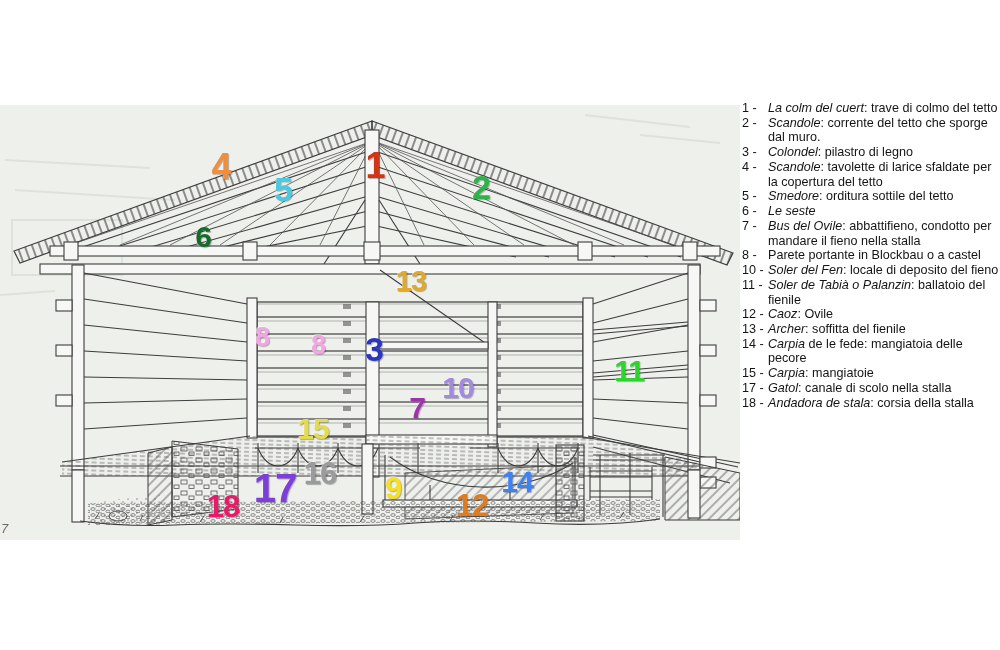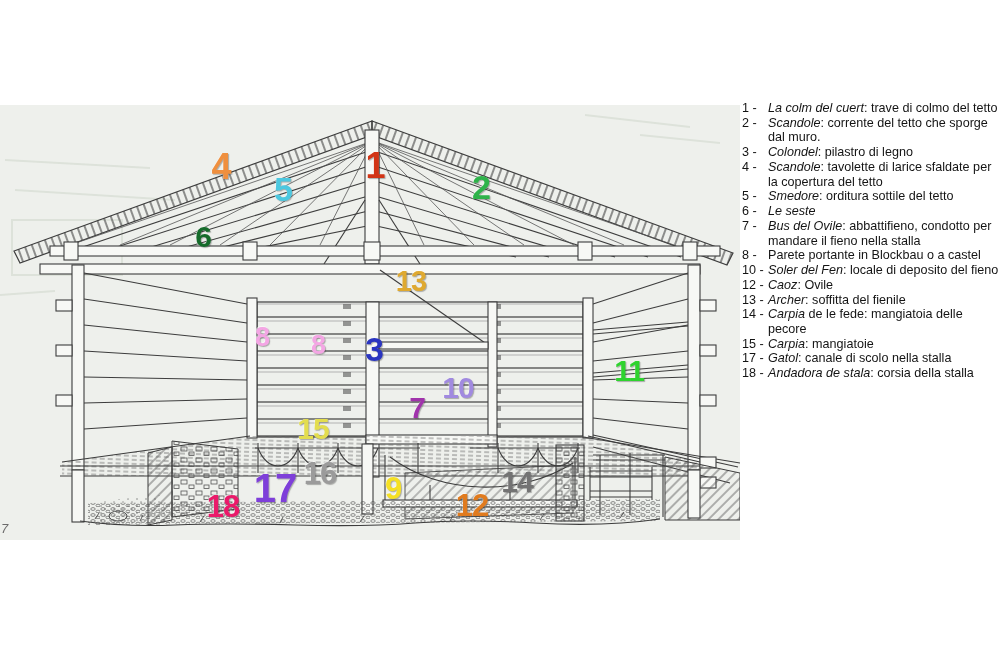--- a/index.html
+++ b/index.html
@@ -276,36 +276,37 @@
     <span class="marker" style="left: 374px; top: 349px; color: rgb(42, 53, 192); font-size: 34px;">3</span>
     <span class="marker" style="left: 629px; top: 371px; color: rgb(46, 211, 46); font-size: 30px;">11</span>
     <span class="marker" style="left: 458px; top: 388px; color: rgb(161, 138, 224); font-size: 30px;">10</span>
     <span class="marker" style="left: 417px; top: 408px; color: rgb(160, 51, 171); font-size: 30px;">7</span>
     <span class="marker" style="left: 313px; top: 429px; color: rgb(227, 221, 78); font-size: 30px;">15</span>
     <span class="marker" style="left: 320px; top: 473px; color: rgb(155, 155, 155); font-size: 31px;">16</span>
     <span class="marker" style="left: 275px; top: 488px; color: rgb(126, 63, 217); font-size: 40px;">17</span>
     <span class="marker" style="left: 223px; top: 506px; color: rgb(234, 26, 106); font-size: 31px;">18</span>
     <span class="marker" style="left: 393px; top: 488px; color: rgb(245, 224, 35); font-size: 31px;">9</span>
     <span class="marker" style="left: 472px; top: 505px; color: rgb(224, 123, 30); font-size: 31px;">12</span>
-    <span class="marker" style="left: 517px; top: 482px; color: #737373; font-size: 30px;">14</span>
+    <span class="marker" style="left: 517px; top: 482px; color: #3b82f6; font-size: 30px;">14</span>
   </div>
 
 <span class="corner-mark">7</span>
 
 <div class="legend">
   <ul>
     <li><span class="ln">1 - </span><span class="lt">La colm del cuert</span><span class="ld">: trave di colmo del tetto</span></li>
     <li><span class="ln">2 - </span><span class="lt">Scandole</span><span class="ld">: corrente del tetto che sporge dal muro.</span></li>
     <li><span class="ln">3 - </span><span class="lt">Colondel</span><span class="ld">: pilastro di legno</span></li>
     <li><span class="ln">4 - </span><span class="lt">Scandole</span><span class="ld">: tavolette di larice sfaldate per la copertura del tetto</span></li>
     <li><span class="ln">5 - </span><span class="lt">Smedore</span><span class="ld">: orditura sottile del tetto</span></li>
     <li><span class="ln">6 - </span><span class="lt">Le seste</span><span class="ld"></span></li>
     <li><span class="ln">7 - </span><span class="lt">Bus del Ovile</span><span class="ld">: abbattifieno, condotto per mandare il fieno nella stalla</span></li>
     <li><span class="ln">8 - </span><span class="lt"></span><span class="ld">Parete portante in Blockbau o a castel</span></li>
     <li><span class="ln">10 - </span><span class="lt">Soler del Fen</span><span class="ld">: locale di deposito del fieno</span></li>
+    <li><span class="ln">11 - </span><span class="lt">Soler de Tabià o Palanzin</span><span class="ld">: ballatoio del fienile</span></li>
     <li><span class="ln">12 - </span><span class="lt">Caoz</span><span class="ld">: Ovile</span></li>
     <li><span class="ln">13 - </span><span class="lt">Archer</span><span class="ld">: soffitta del fienile</span></li>
     <li><span class="ln">14 - </span><span class="lt">Carpia</span><span class="ld"> de le fede: mangiatoia delle pecore</span></li>
     <li><span class="ln">15 - </span><span class="lt">Carpia</span><span class="ld">: mangiatoie</span></li>
     <li><span class="ln">17 - </span><span class="lt">Gatol</span><span class="ld">: canale di scolo nella stalla</span></li>
     <li><span class="ln">18 - </span><span class="lt">Andadora de stala</span><span class="ld">: corsia della stalla</span></li>
   </ul>
 </div>
 
 </body></html>

